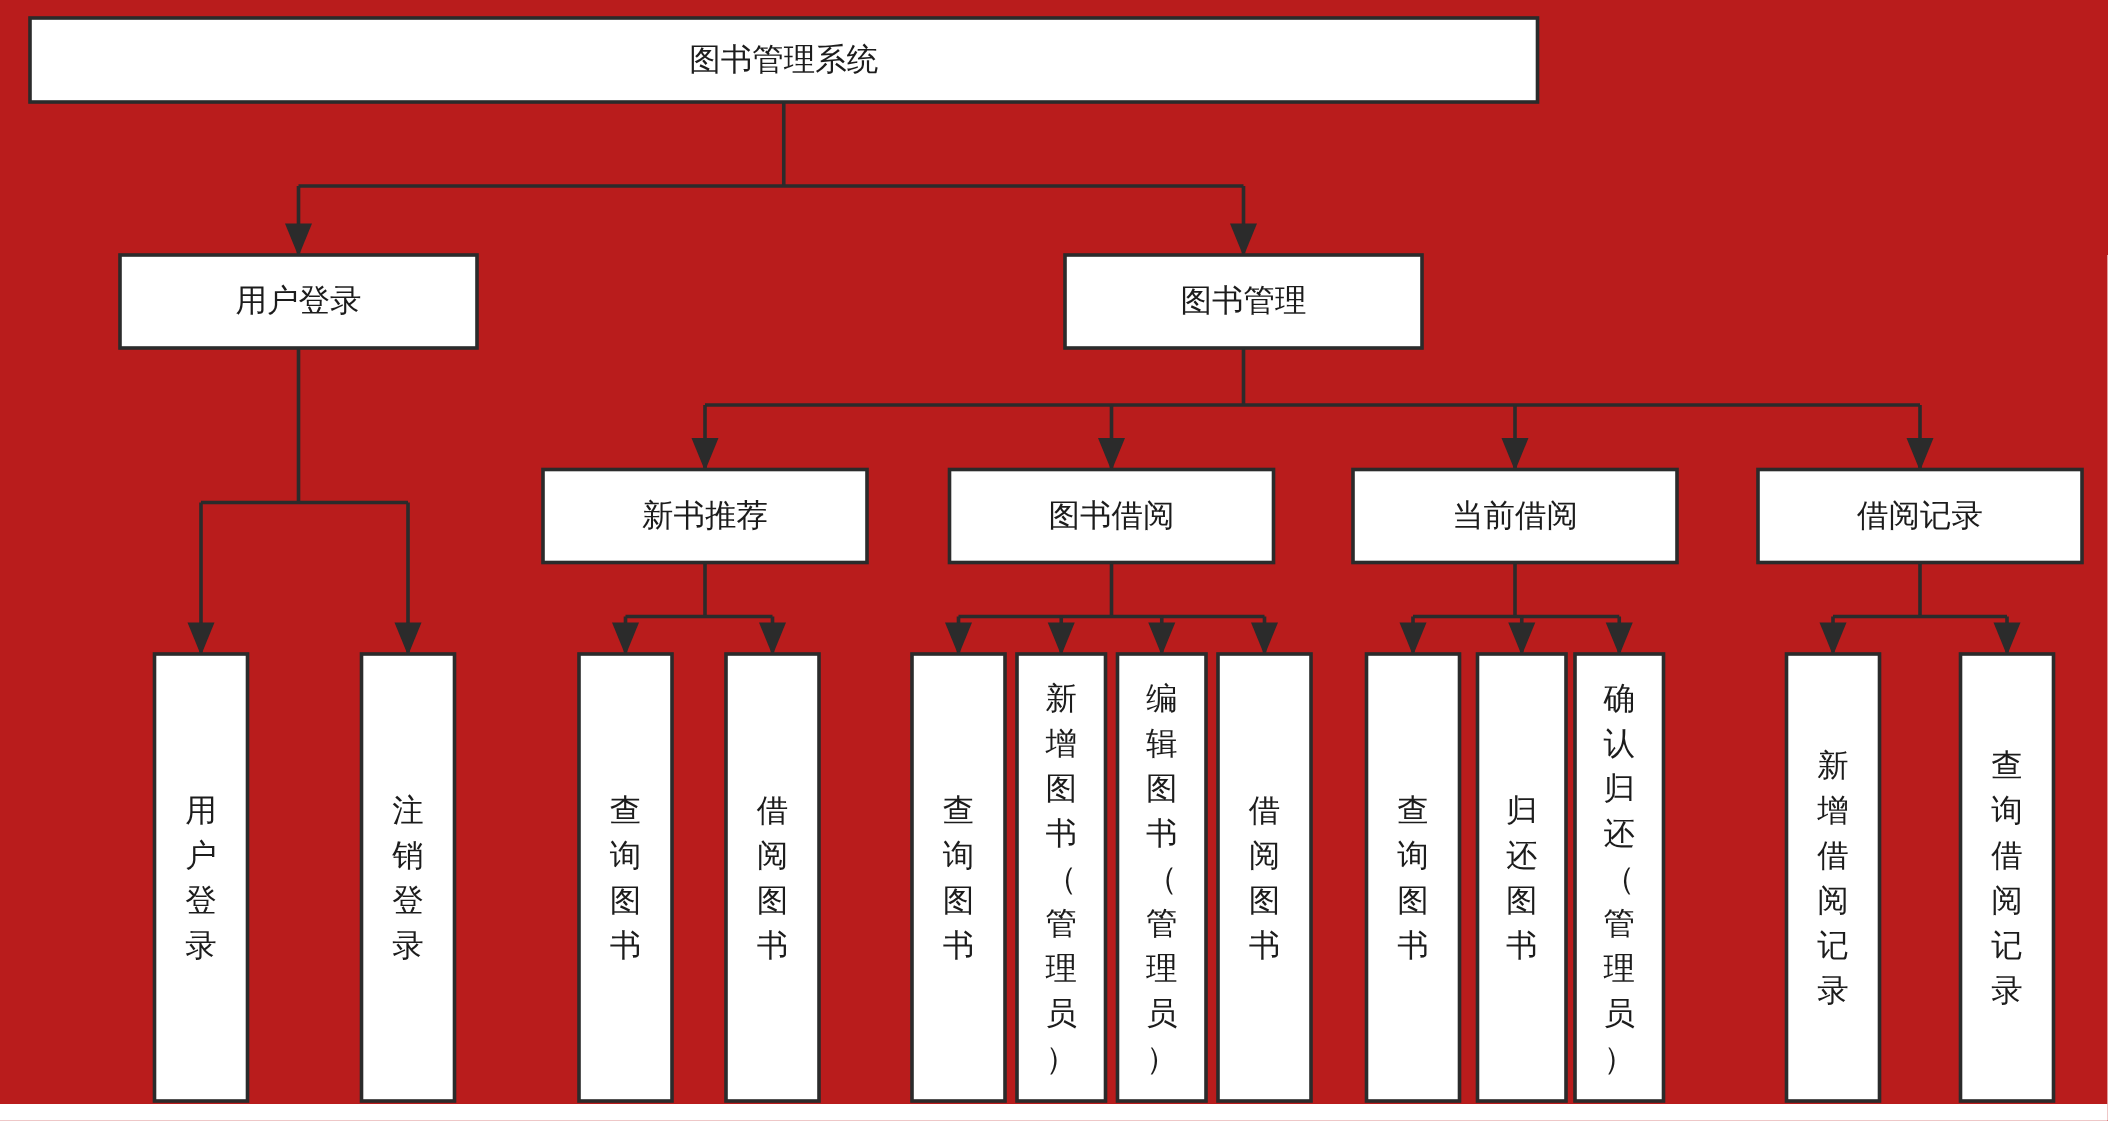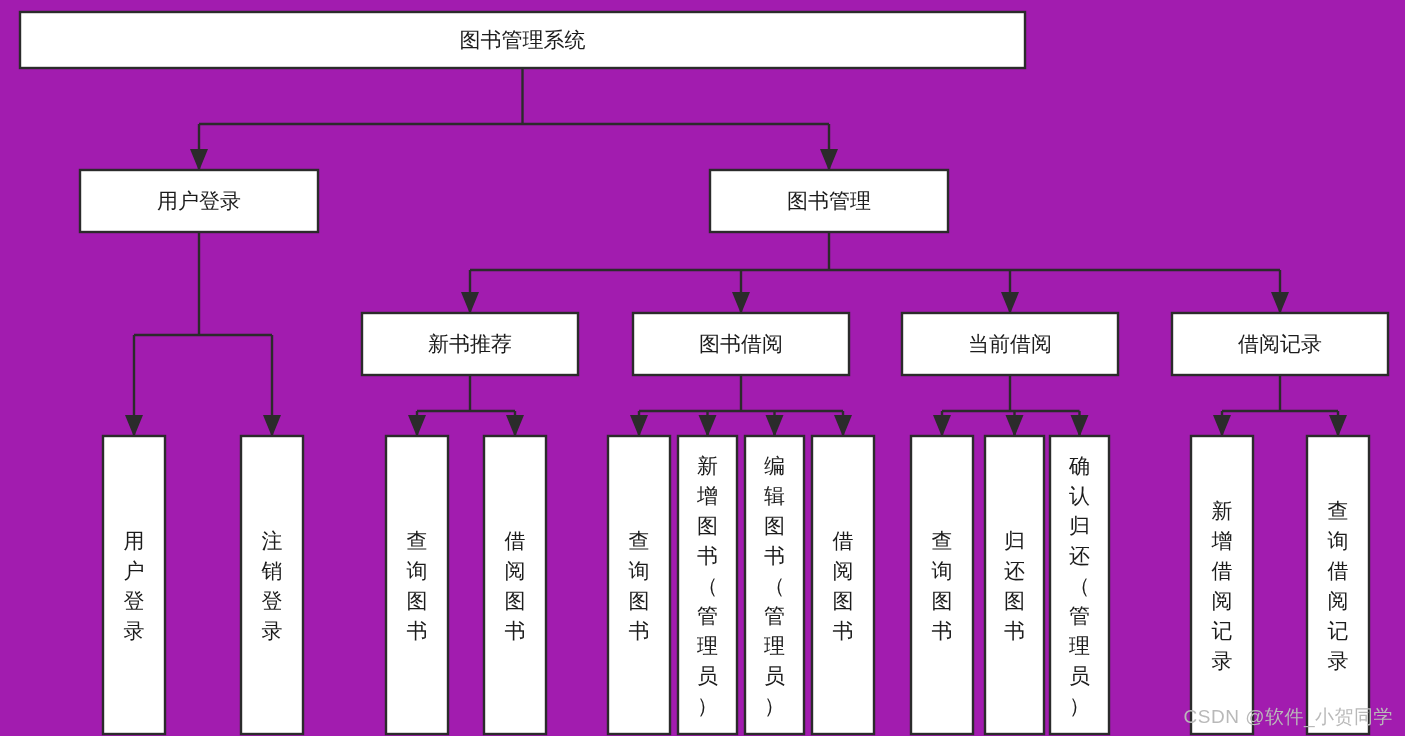--- a/index.html
+++ b/index.html
@@ -10,21 +10,21 @@
   body {
     width: 1405px;
     height: 747px;
     font-family: "Liberation Sans", "DejaVu Sans", sans-serif;
     overflow: hidden;
   }
   #diagram-root {
     position: relative;
     width: 1405px;
     height: 736px;
-    background: #a21caf;
+    background: #b91c1c;
   }
   svg#tree-svg {
     position: absolute;
     left: 0;
     top: 0;
     width: 1405px;
     height: 747px;
     display: block;
   }
   .node-box {
@@ -202,14 +202,13 @@
         <g>
           <rect x="1191" y="436" width="62" height="298" class="node-box"></rect>
           <text x="1222" y="517.5" class="node-label-v"><tspan x="1222" dy="0">新</tspan><tspan x="1222" dy="30">增</tspan><tspan x="1222" dy="30">借</tspan><tspan x="1222" dy="30">阅</tspan><tspan x="1222" dy="30">记</tspan><tspan x="1222" dy="30">录</tspan></text>
         </g>
         <g>
           <rect x="1307" y="436" width="62" height="298" class="node-box"></rect>
           <text x="1338" y="517.5" class="node-label-v"><tspan x="1338" dy="0">查</tspan><tspan x="1338" dy="30">询</tspan><tspan x="1338" dy="30">借</tspan><tspan x="1338" dy="30">阅</tspan><tspan x="1338" dy="30">记</tspan><tspan x="1338" dy="30">录</tspan></text>
         </g>
       </g>
   </svg>
-  <div class="watermark">CSDN @软件_小贺同学</div>
 </div>
 
 </body></html>

